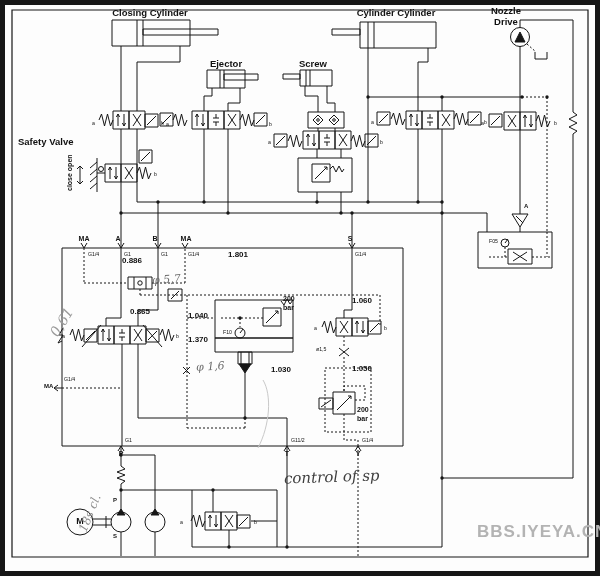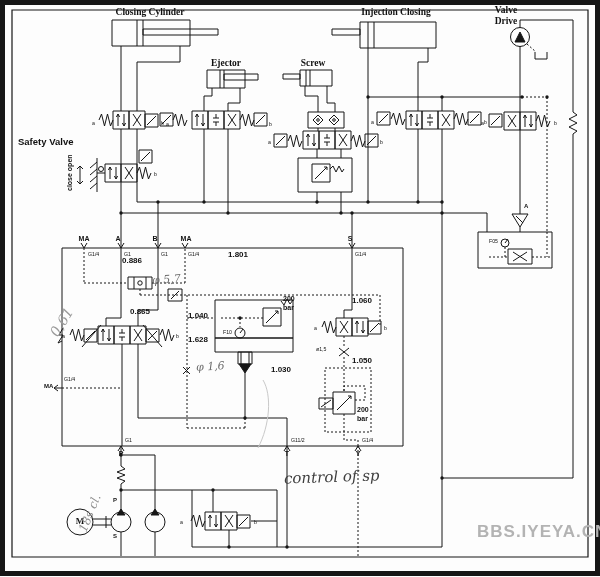--- a/index.html
+++ b/index.html
@@ -1,21 +1,21 @@
 <!DOCTYPE html>
 <html><head>
 <meta charset="utf-8">
 <style>
   html,body{margin:0;padding:0;background:#e8e8e8;}
   #stage{position:relative;width:600px;height:577px;background:#fdfdfd;overflow:hidden;
          font-family:"Liberation Sans",sans-serif;color:#141414;}
   #art{position:absolute;left:0;top:0;}
   svg *{vector-effect:non-scaling-stroke;}
   .lbl{position:absolute;white-space:nowrap;font:bold 9.5px "Liberation Sans",sans-serif;color:#111;}
-  .c{transform:translateX(-50%);font-family:Liberation Serif, serif;}
+  .c{transform:translateX(-50%);}
   .num{font:bold 8px "Liberation Sans",sans-serif;}
   .port{font:bold 7px "Liberation Sans",sans-serif;}
   .g{font:normal 5.2px "Liberation Sans",sans-serif;letter-spacing:0;}
   .tiny{font:bold 6px "Liberation Sans",sans-serif;}
   .micro{font:normal 5.2px "Liberation Sans",sans-serif;}
   .bar{font:bold 7px "Liberation Sans",sans-serif;}
   .hw{font:italic 11px "DejaVu Serif",serif;color:#6d6d6d;}
   .hw2{font:italic 15px "DejaVu Serif",serif;color:#3f3f3f;}
   .rot90{transform:rotate(-90deg);transform-origin:0 0;font:bold 7px "Liberation Sans",sans-serif;}
   .wm1{font:bold 17px "Liberation Sans",sans-serif;color:#b3b3b3;letter-spacing:1px;}
@@ -292,24 +292,24 @@
         <circle cx="121" cy="490" r="1.7"></circle>
     <circle cx="213" cy="490" r="1.7"></circle>
         <circle cx="229" cy="547" r="1.7"></circle>
     <circle cx="287" cy="547" r="1.7"></circle>
   </g>
 
   <path d="M263,380 C272,395 270,425 258,448" stroke="#c9c9c9"></path>
 </svg>
 
 <span class="lbl c" style="left:150px;top:7px">Closing Cylinder</span>
-<span class="lbl c" style="left:396px;top:7px">Injection Closing</span>
+<span class="lbl c" style="left:396px;top:7px">Cylinder Cylinder</span>
 <span class="lbl c" style="left:226px;top:58px">Ejector</span>
 <span class="lbl c" style="left:313px;top:58px">Screw</span>
-<span class="lbl c" style="left:506px;top:5px">Valve</span>
+<span class="lbl c" style="left:506px;top:5px">Nozzle</span>
 <span class="lbl c" style="left:506px;top:16px">Drive</span>
 <span class="lbl" style="left:18px;top:136px">Safety Valve</span>
 <span class="lbl rot90" style="left:66px;top:191px">close open</span>
 
 <span class="lbl num" style="left:228px;top:250px">1.801</span>
 
 <span class="lbl port c" style="left:84px;top:235px">MA</span>
 <span class="lbl port c" style="left:118px;top:235px">A</span>
 <span class="lbl port c" style="left:155px;top:235px">B</span>
 <span class="lbl port c" style="left:186px;top:235px">MA</span>
@@ -326,24 +326,24 @@
 <span class="lbl port c" style="left:121px;top:450px">P</span>
 <span class="lbl port c" style="left:287px;top:450px">T</span>
 <span class="lbl port c" style="left:358px;top:450px">Y</span>
 <span class="lbl g" style="left:125px;top:437px">G1</span>
 <span class="lbl g" style="left:291px;top:437px">G11/2</span>
 <span class="lbl g" style="left:362px;top:437px">G1/4</span>
 
 <span class="lbl num" style="left:122px;top:256px">0.886</span>
 <span class="lbl num" style="left:130px;top:307px">0.865</span>
 <span class="lbl num" style="left:188px;top:311px">1.040</span>
-<span class="lbl num" style="left:188px;top:335px">1.628</span>
+<span class="lbl num" style="left:188px;top:335px">1.370</span>
 <span class="lbl num" style="left:271px;top:365px">1.030</span>
 <span class="lbl num" style="left:352px;top:296px">1.060</span>
-<span class="lbl num" style="left:352px;top:356px">1.050</span>
+<span class="lbl num" style="left:352px;top:364px">1.050</span>
 
 <span class="lbl bar" style="left:283px;top:295px">200</span>
 <span class="lbl bar" style="left:283px;top:304px">bar</span>
 <span class="lbl bar" style="left:357px;top:406px">200</span>
 <span class="lbl bar" style="left:357px;top:415px">bar</span>
 
 <span class="lbl micro" style="left:223px;top:329px">F10</span>
 <span class="lbl micro" style="left:489px;top:238px">F05</span>
 
 <span class="lbl c" style="left:80px;top:516px;font-size:9px">M</span>

